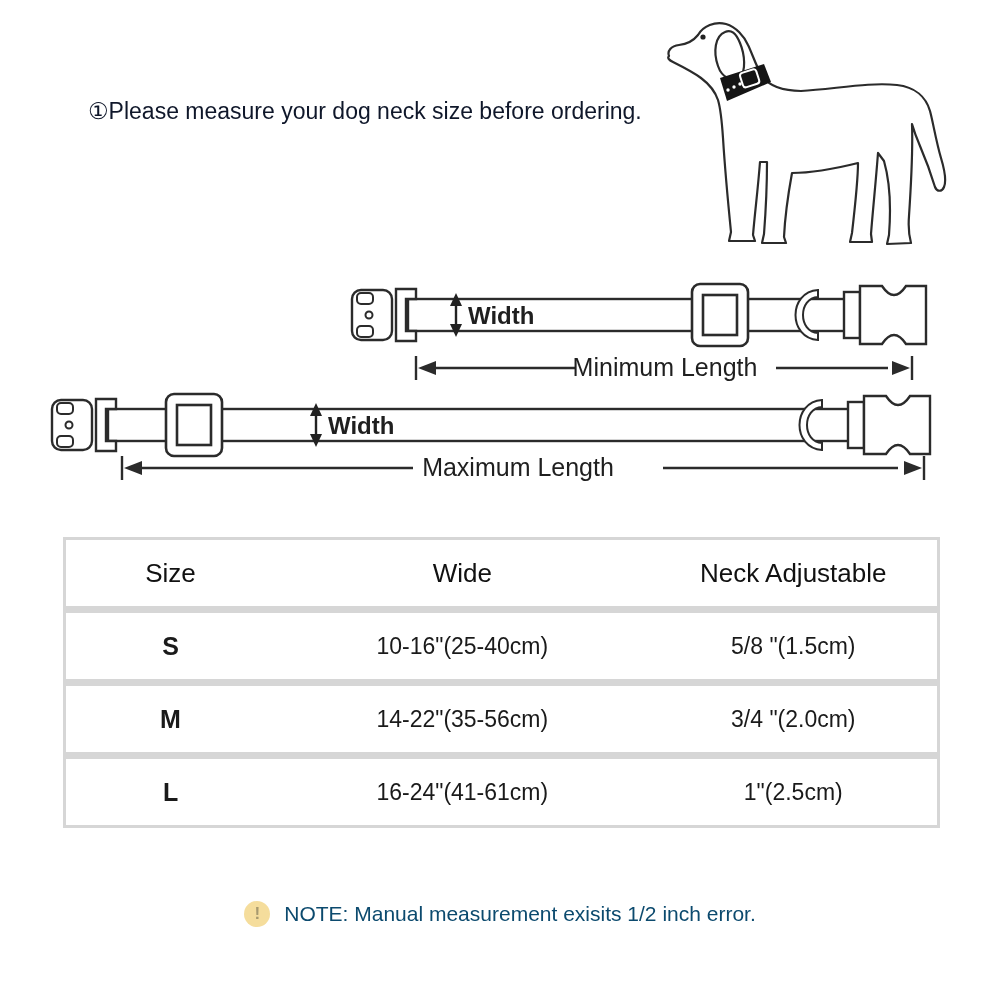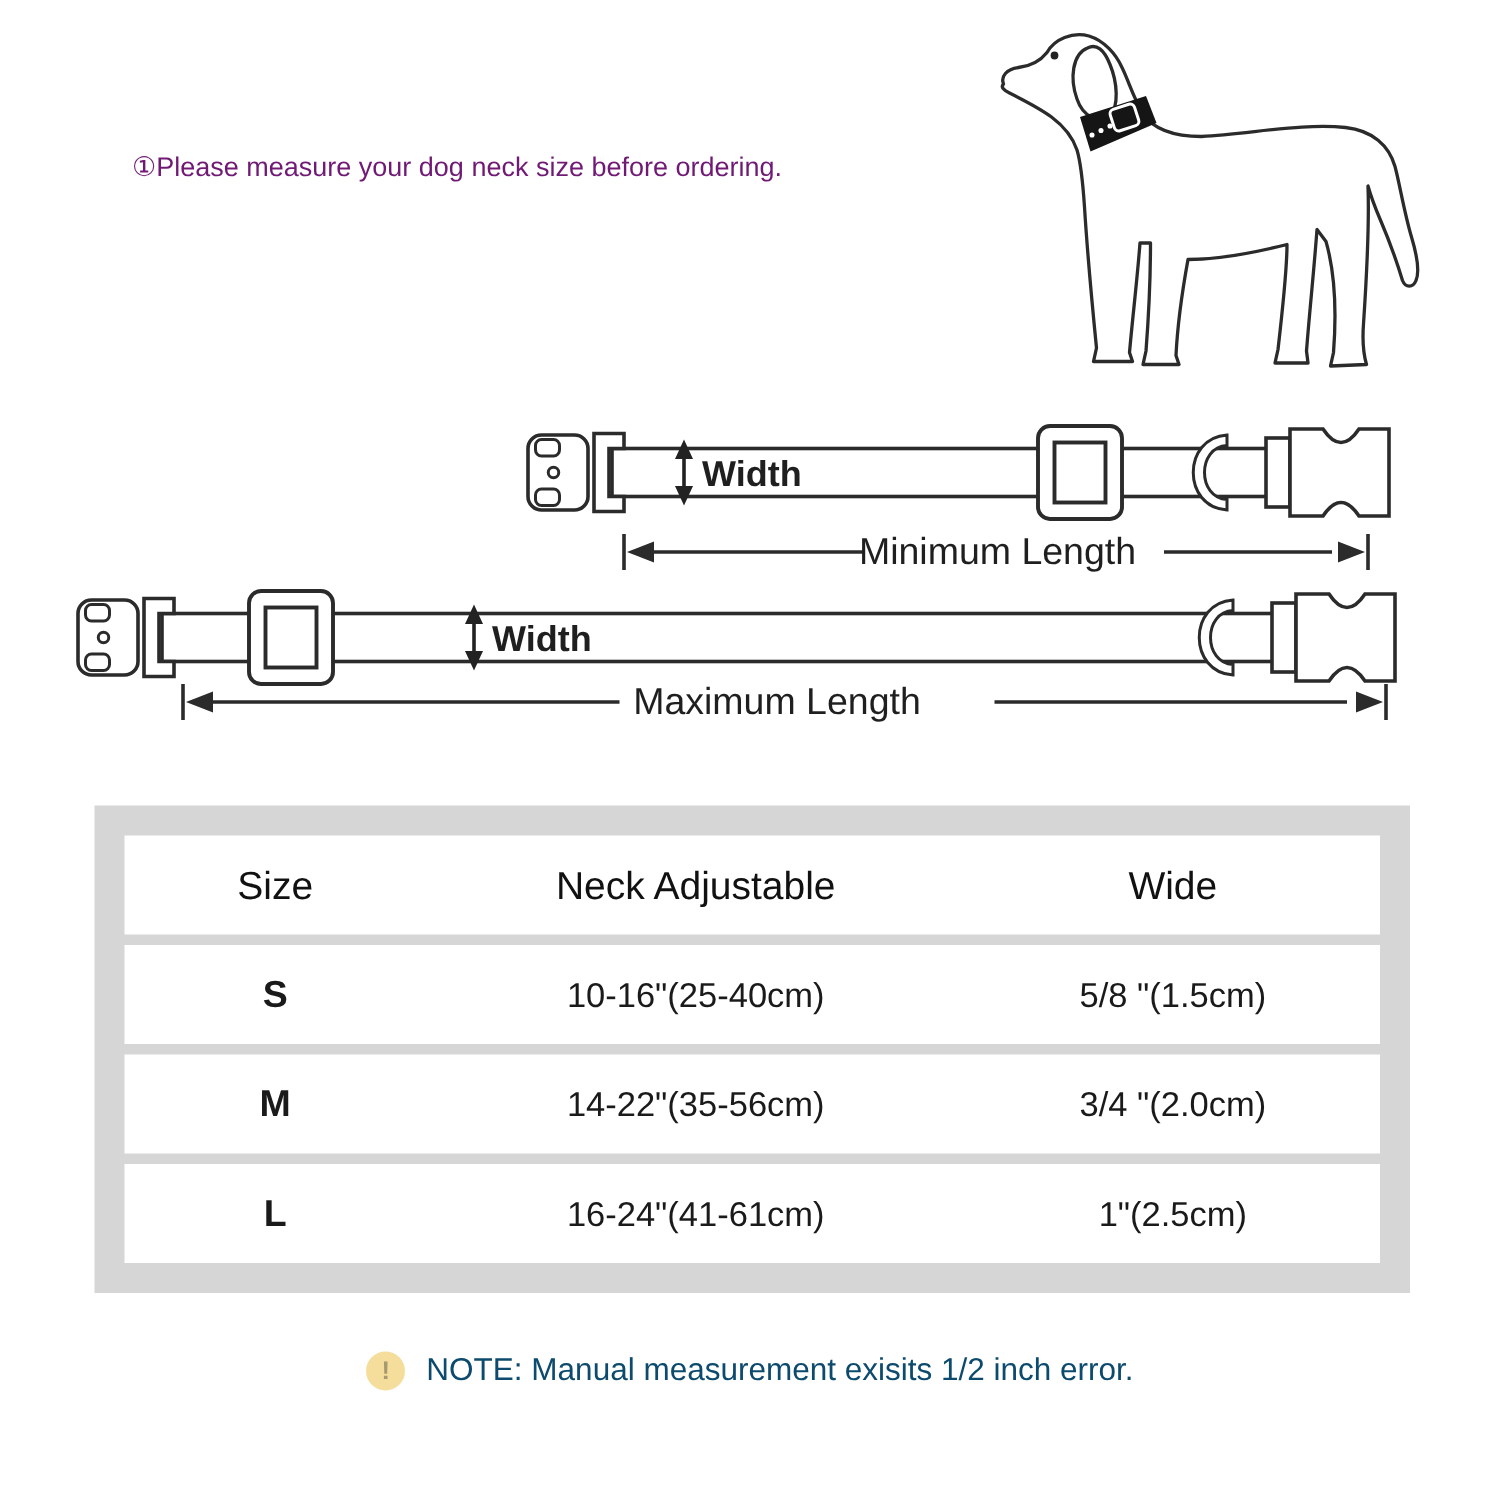--- a/index.html
+++ b/index.html
@@ -1,31 +1,31 @@
 <!DOCTYPE html>
 <html><head>
 <meta charset="utf-8">
 <style>
   * { margin:0; padding:0; box-sizing:border-box; }
   html,body { width:1000px; height:1000px; background:#ffffff; overflow:hidden;
     font-family:"Liberation Sans","DejaVu Sans",sans-serif; color:#3c3c3c; }
   .abs { position:absolute; }
 
   
-  #instructions { left:88px; top:94px; width:588px; font-size:18px; line-height:34px; color:#701a75; }
+  #instructions { left:88px; top:94px; width:588px; font-size:23px; line-height:34px; color:#0f172a; }
   #instructions p { margin-bottom:6px; }
 
   
   svg .ink { stroke:#2b2b2b; fill:#ffffff; }
   svg text { font-family:"Liberation Sans","DejaVu Sans",sans-serif; fill:#1f1f1f; }
   .meas-label { font-size:25px; }
   .width-label { font-size:24px; font-weight:bold; }
 
   
-  #size-table { left:63px; top:537px; width:877px; background:#d6d6d6; padding:20px; }
+  #size-table { left:63px; top:537px; width:877px; background:#d6d6d6; padding:3px; }
   .t-row { background:#ffffff; height:66px; display:grid; grid-template-columns:24% 43% 33%;
            align-items:center; text-align:center; margin-bottom:7px; }
   .t-row:last-child { margin-bottom:0; }
   .t-row .cell { font-size:23px; color:#1a1a1a; }
   .t-row.header .cell { font-size:26px; color:#111; }
   .cell.size-cell { font-size:25px; font-weight:bold; }
 
   
   #note { left:0; top:901px; width:1000px; display:flex; justify-content:center; align-items:center; gap:14px; }
   #note-icon { width:26px; height:26px; border-radius:50%; background:#f5dd9c; color:#a89a6f;
@@ -150,22 +150,22 @@
     <line x1="876" y1="66" x2="876" y2="90"></line>
   </g>
   <polygon points="76,78 94,71 94,85" fill="#2b2b2b"></polygon>
   <polygon points="874,78 856,71 856,85" fill="#2b2b2b"></polygon>
   <text class="meas-label" x="470" y="86" text-anchor="middle">Maximum Length</text>
 </svg>
 
 <div id="size-table" class="abs">
   <div class="t-row header">
     <div class="cell">Size</div>
+    <div class="cell">Wide</div>
     <div class="cell">Neck Adjustable</div>
-    <div class="cell">Wide</div>
   </div>
   <div class="t-row">
     <div class="cell size-cell">S</div>
     <div class="cell">10-16"(25-40cm)</div>
     <div class="cell">5/8 "(1.5cm)</div>
   </div>
   <div class="t-row">
     <div class="cell size-cell">M</div>
     <div class="cell">14-22"(35-56cm)</div>
     <div class="cell">3/4 "(2.0cm)</div>

